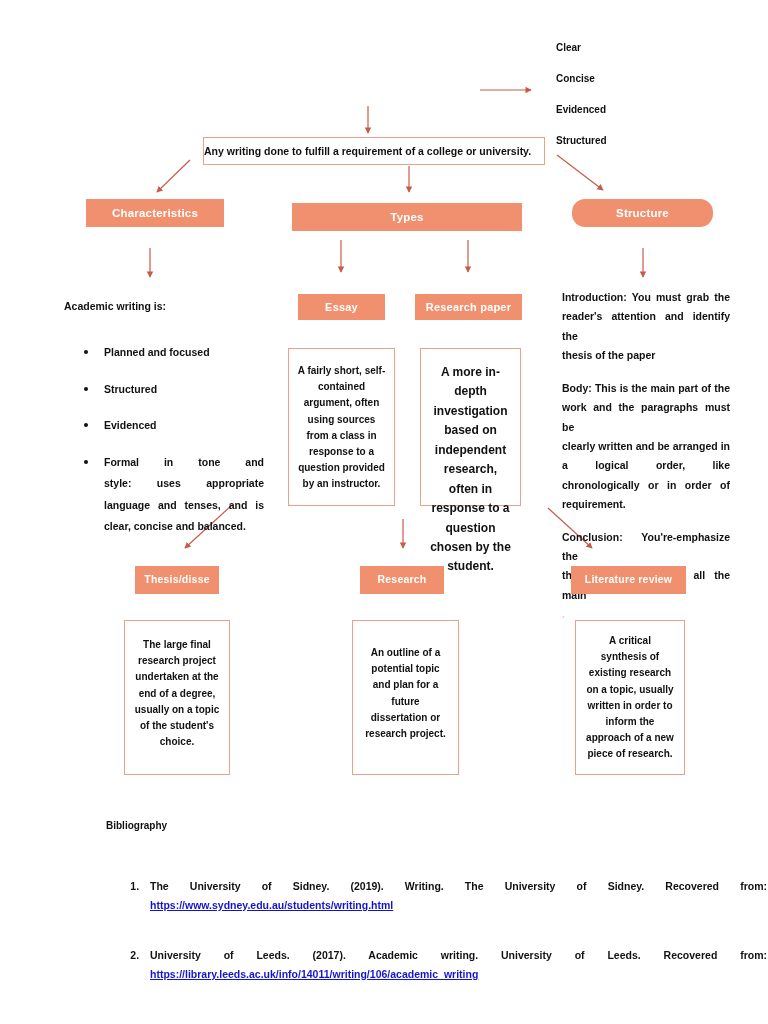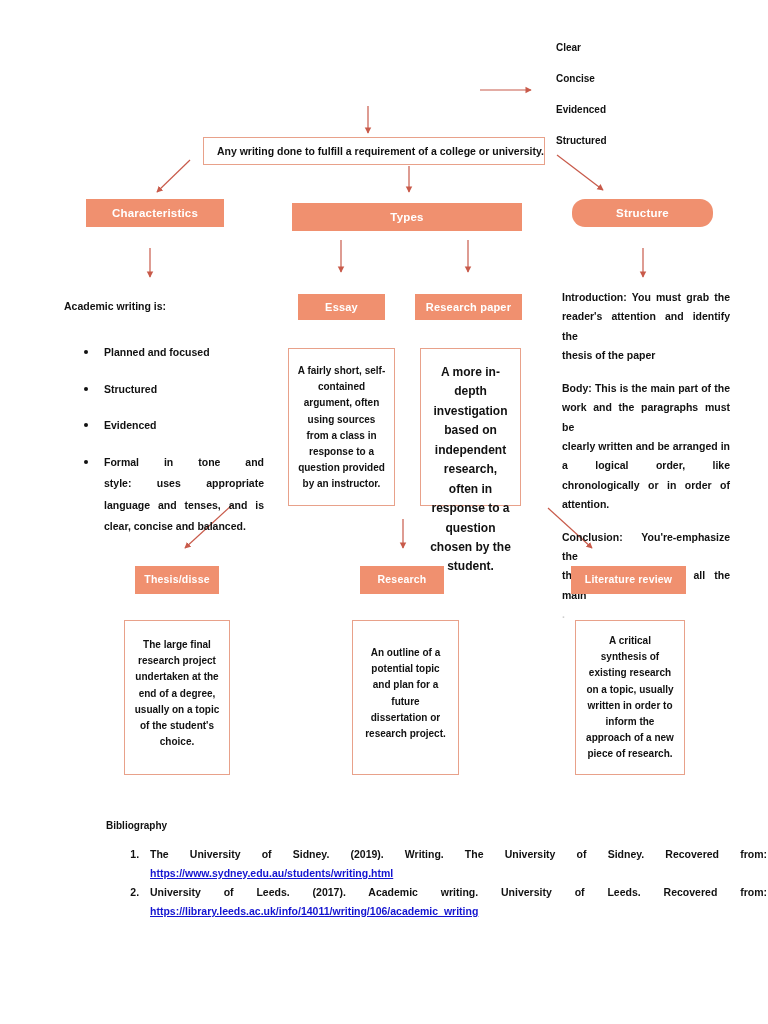--- a/index.html
+++ b/index.html
@@ -42,21 +42,21 @@
     border: 1px solid #E8A18A;
     color: #111111;
     font-weight: bold;
     text-align: center;
     box-sizing: border-box;
     line-height: 1.62;
   }
   .wbox.center-v {
     display: flex;
     align-items: center;
-    justify-content: flex-end;
+    justify-content: flex-start;
   }
 
   .qual { font-size: 10px; font-weight: bold; }
 
   .charlead { font-size: 10.5px; font-weight: bold; }
 
   ul.bullets {
     list-style: none;
     margin: 0;
     padding: 0;
@@ -118,20 +118,21 @@
     padding-left: 32px;
     font-size: 10.5px;
     font-weight: bold;
     line-height: 1.78;
   }
   ol.bib li { margin-bottom: 1px; padding-left: 8px; }
   ol.bib li .citation {
     display: block;
     text-align: justify;
     text-align-last: justify;
+    margin-top: 32px;
   }
   ol.bib li a {
     color: #1414D0;
     text-decoration: underline;
     font-weight: bold;
     word-break: break-all;
   }
 
   svg.arrows {
     position: absolute;
@@ -234,21 +235,21 @@
       <span class="jl">Introduction: You must grab the</span>
       <span class="jl">reader's attention and identify the</span>
       <span class="jlast">thesis of the paper</span>
     </p>
     <p>
       <span class="jl">Body: This is the main part of the</span>
       <span class="jl">work and the paragraphs must be</span>
       <span class="jl">clearly written and be arranged in</span>
       <span class="jl">a logical order, like</span>
       <span class="jl">chronologically or in order of</span>
-      <span class="jlast">attention.</span>
+      <span class="jlast">requirement.</span>
     </p>
     <p>
       <span class="jl">Conclusion: You're-emphasize the</span>
       <span class="jl">thesis and summarize all the main</span>
       <span class="jlast faint">.</span>
     </p>
   </div>
 
   <div class="abs obox" style="left:135px; top:566px; width:84px; height:28px; font-size:10.5px;">
     <span>Thesis/disse</span>

